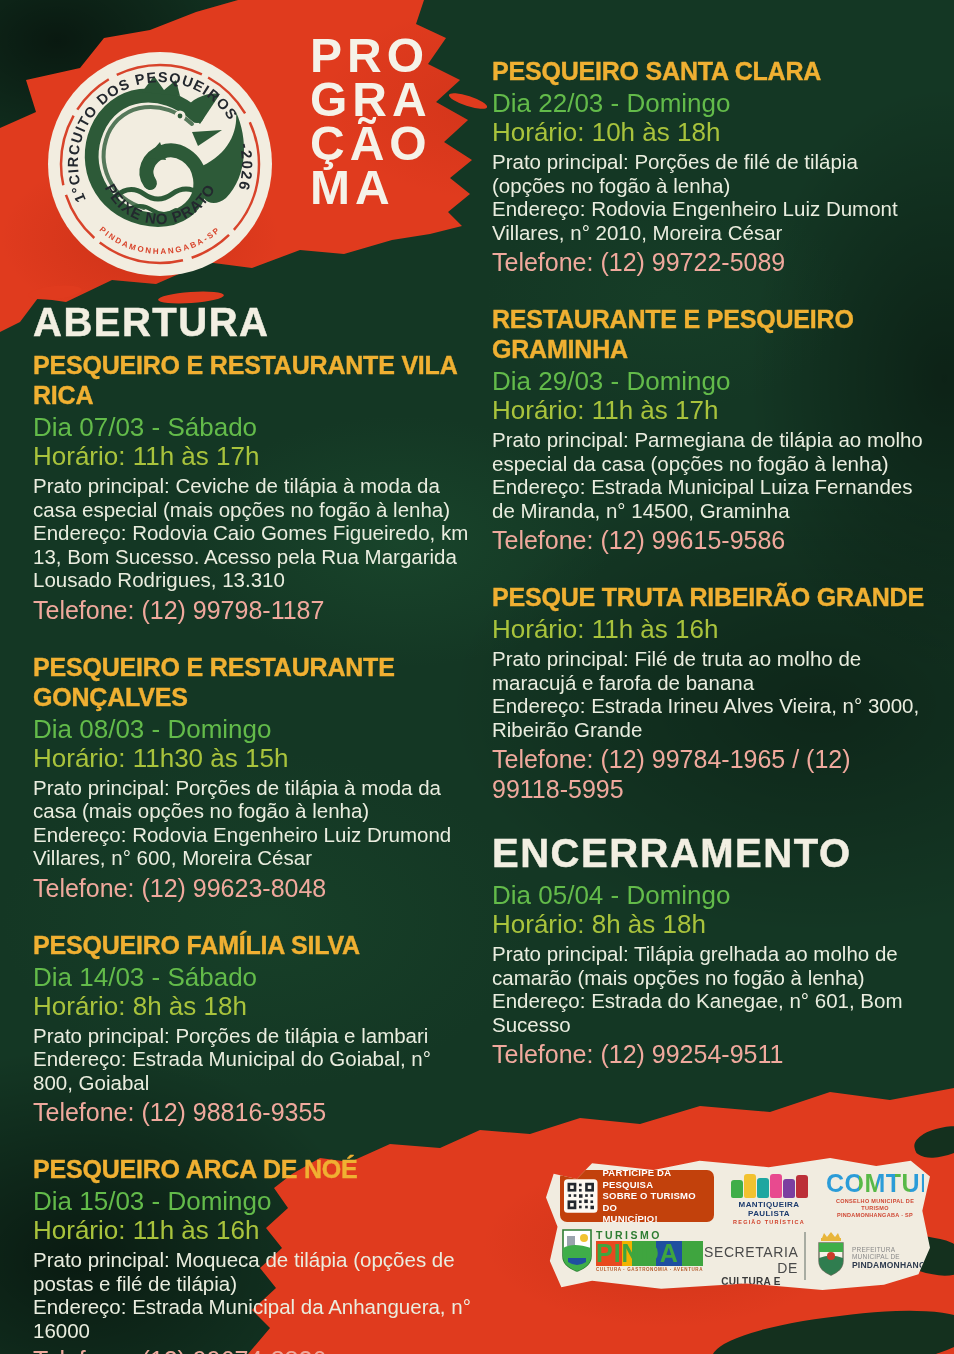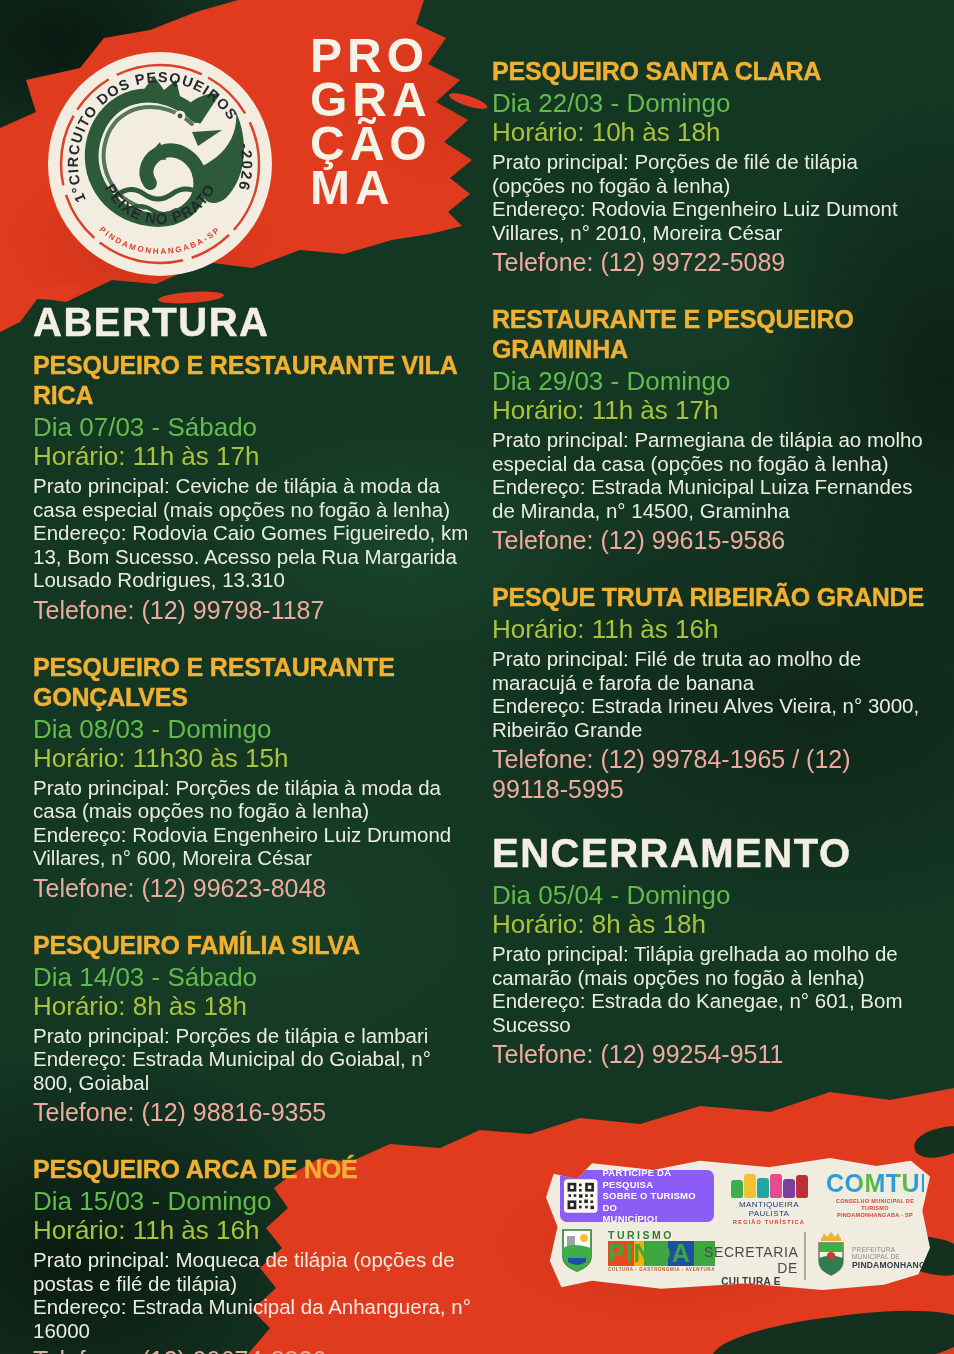--- a/index.html
+++ b/index.html
@@ -52,35 +52,35 @@
   .venue{margin:0 0 3px 0;font-size:25px;line-height:30px;font-weight:800;color:#f0b032;
     letter-spacing:-0.2px;-webkit-text-stroke:.4px #f0b032;}
   .date{font-size:26px;line-height:29px;color:#63bb4a;}
   .time{font-size:26px;line-height:29px;color:#a9c33c;margin-bottom:3px;}
   .body-line{font-size:20.5px;line-height:23.5px;color:#eaeddf;white-space:pre-line;}
   .phone{font-size:25px;line-height:30px;color:#f0a99d;margin-top:3px;white-space:pre-line;}
   
   .footer-panel{position:absolute;left:546px;top:1158px;width:384px;height:132px;background:#f1ece0;
     clip-path:polygon(0% 30%,2% 12%,8% 16%,12% 4%,28% 9%,40% 2%,58% 7%,74% 0%,86% 6%,95% 2%,100% 14%,
       98% 40%,100% 68%,97% 88%,88% 96%,72% 100%,52% 95%,30% 99%,12% 93%,4% 98%,1% 78%,3% 52%);}
-  .survey-box{position:absolute;left:14px;top:12px;width:154px;height:52px;background:#8b5cf6;
+  .survey-box{position:absolute;left:14px;top:12px;width:154px;height:52px;background:#c2410c;
     border-radius:7px;display:flex;align-items:center;gap:5px;padding:0 4px;box-sizing:border-box;}
   .survey-text{color:#fff;font-size:9.5px;line-height:11.5px;font-weight:700;white-space:pre-line;letter-spacing:.2px;}
   .mantiqueira{position:absolute;left:176px;top:16px;width:94px;text-align:center;}
   .mantiqueira .blocks{display:flex;justify-content:center;gap:1px;height:24px;align-items:flex-end;margin-bottom:2px;}
   .mantiqueira .blocks span{width:12px;border-radius:3px 3px 2px 2px;display:block;}
-  .mantiqueira .t{font-size:8px;font-weight:400;color:#1d3c6e;letter-spacing:.4px;}
+  .mantiqueira .t{font-size:8px;font-weight:700;color:#1d3c6e;letter-spacing:.4px;}
   .mantiqueira .s{font-size:5.5px;font-weight:700;color:#d0402a;letter-spacing:1.2px;margin-top:1px;}
   .comtur{position:absolute;left:280px;top:12px;width:98px;text-align:center;}
   .comtur .t{font-size:25px;line-height:26px;font-weight:800;letter-spacing:.5px;color:#2b9cd8;
     background:linear-gradient(90deg,#2b9cd8 0 34%,#58b947 34% 52%,#2b9cd8 52% 70%,#58b947 70% 86%,#2b9cd8 86%);}
   @supports (-webkit-background-clip:text){
     .comtur .t,.pinda .t{-webkit-background-clip:text;background-clip:text;color:transparent;}}
   .comtur .s{font-size:5.5px;line-height:7px;font-weight:700;color:#cf4733;white-space:pre-line;margin-top:2px;letter-spacing:.3px;}
-  .pinda{position:absolute;left:16px;top:70px;display:flex;gap:16px;align-items:center;}
+  .pinda{position:absolute;left:16px;top:70px;display:flex;gap:4px;align-items:center;}
   .pinda .stack{display:flex;flex-direction:column;}
   .pinda .k{font-size:10.5px;font-weight:800;color:#2e7d32;letter-spacing:2.5px;}
   .pinda .t{font-size:25px;line-height:25px;font-weight:800;letter-spacing:1px;color:#3fa53f;
     background:linear-gradient(90deg,#e8491f 0 24%,#f2b200 24% 34%,#3fa53f 34% 56%,#1f4fa0 56% 80%,#3fa53f 80%);}
   .pinda .g{font-size:4.5px;font-weight:700;color:#b35a2a;letter-spacing:.6px;margin-top:1px;}
   .secretaria{position:absolute;left:158px;top:86px;width:94px;text-align:center;color:#4a4a4a;}
   .secretaria .l1{font-size:14px;letter-spacing:.6px;text-align:right;}
   .secretaria .l2{font-size:10px;font-weight:800;color:#3a3a3a;letter-spacing:.3px;text-align:center;}
   .v-divider{position:absolute;left:258px;top:74px;width:2px;height:48px;background:#a8aca2;}
   .arms{position:absolute;left:268px;top:72px;}

